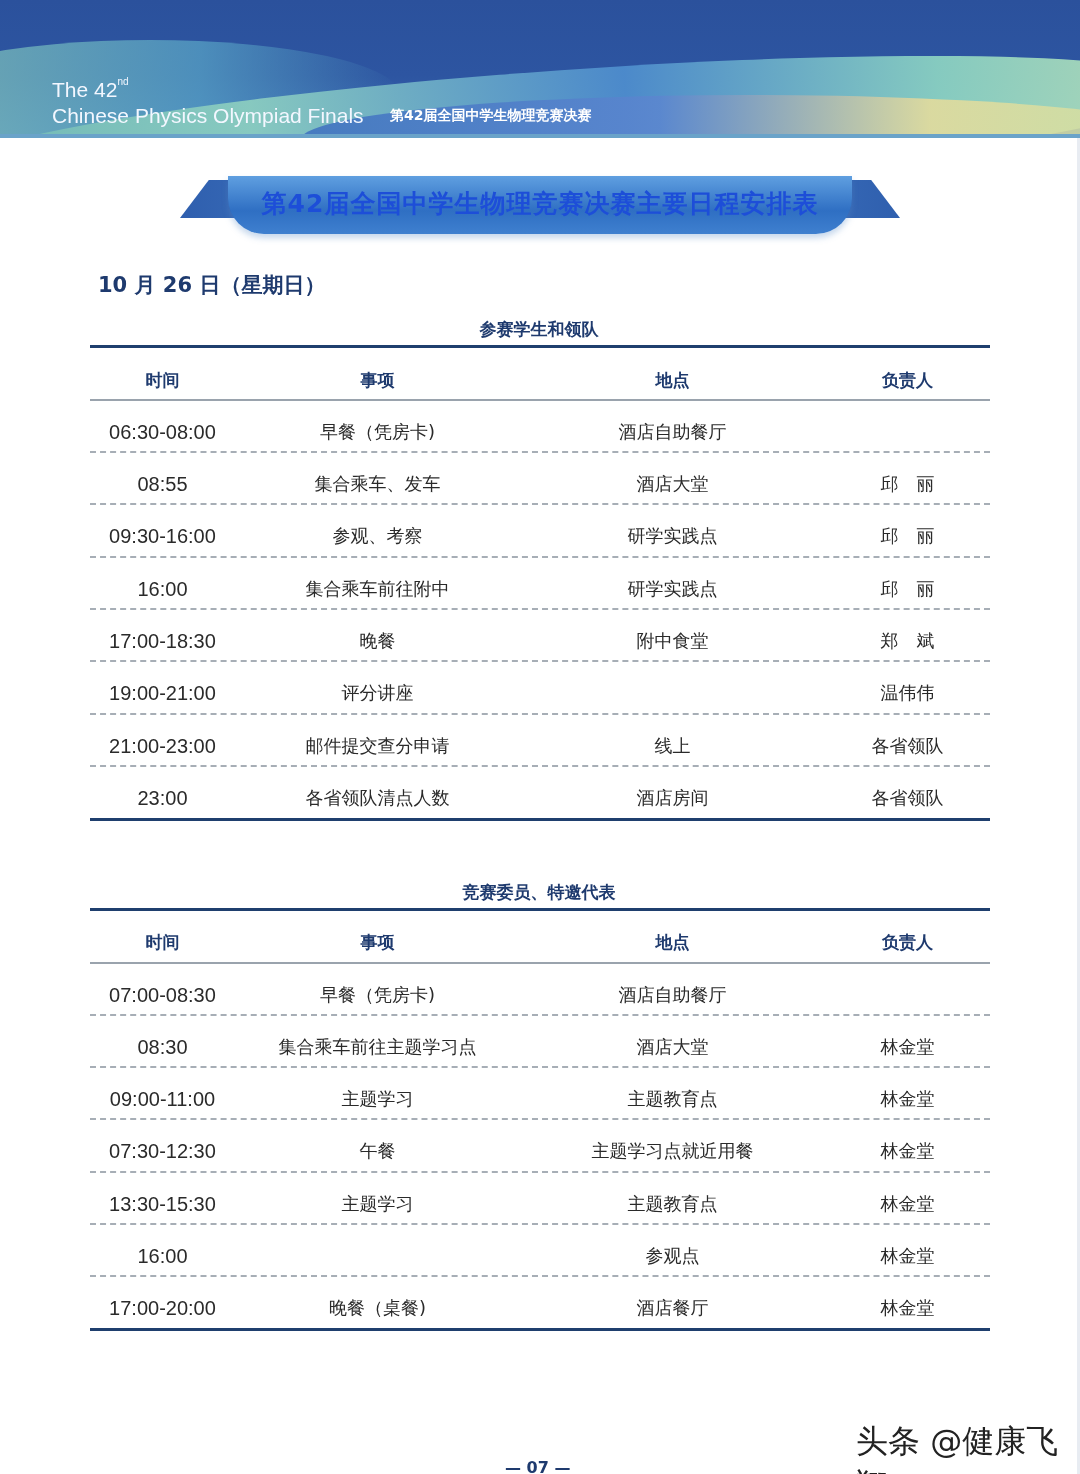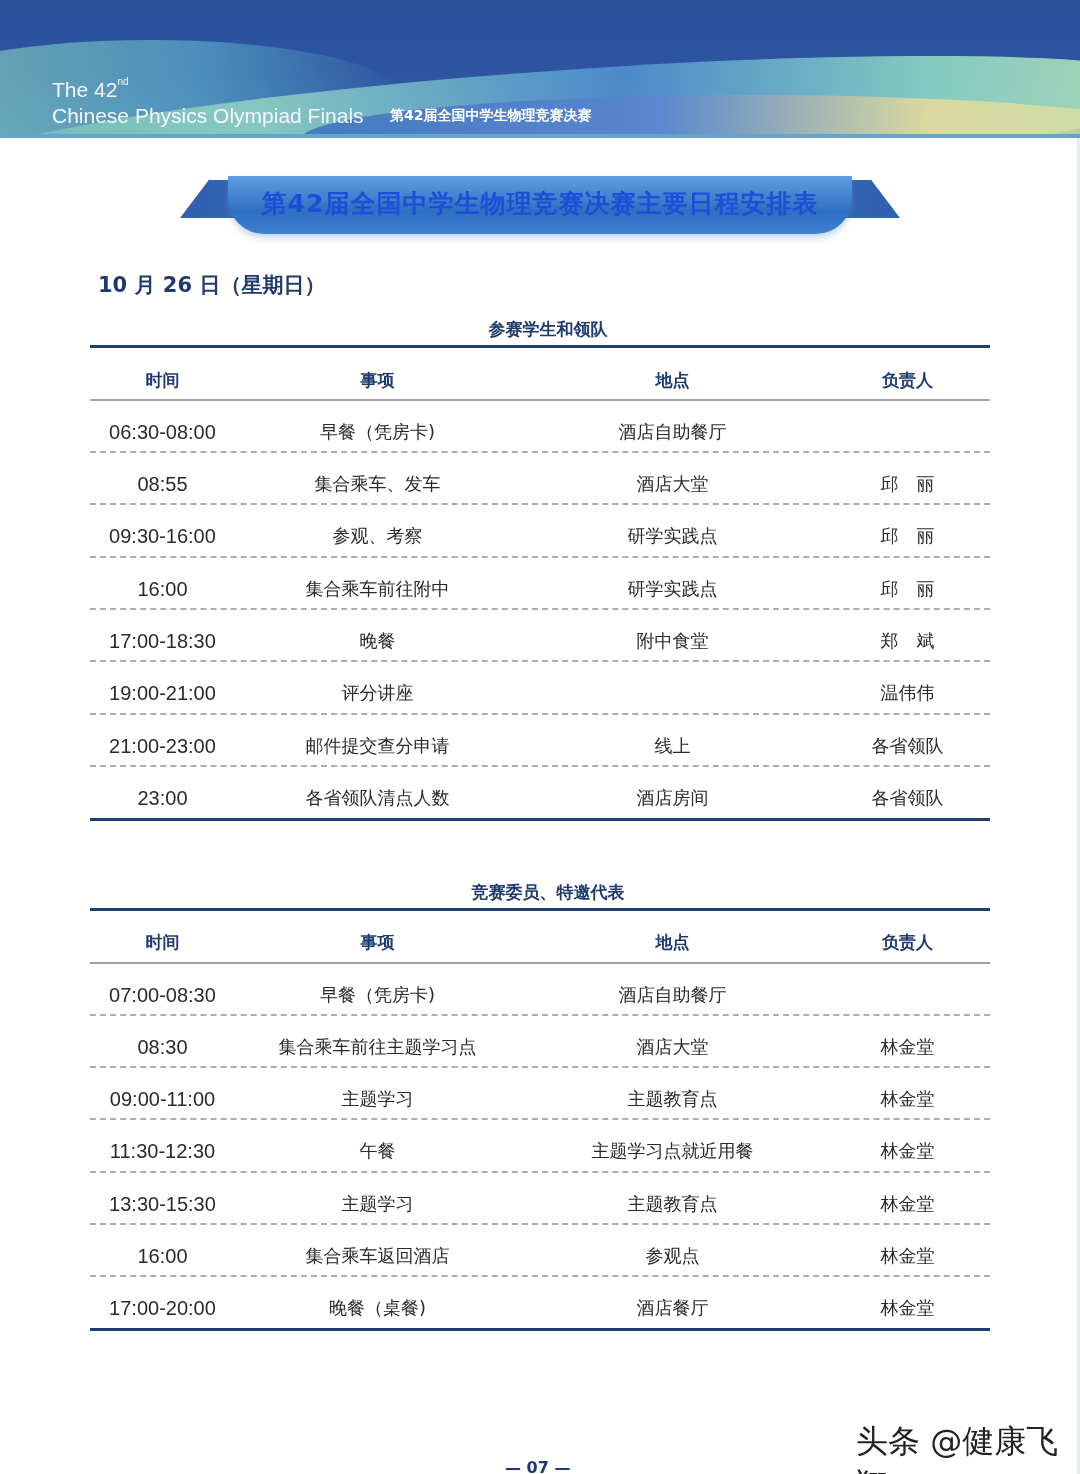--- a/index.html
+++ b/index.html
@@ -67,21 +67,21 @@
   .ribbon .text {
     position:absolute; left:0; top:11px; width:720px; text-align:center;
     color:#1d4ed8; font-size:25px; font-weight:bold; letter-spacing:1px;
   }
 
   .date {
     position:absolute; left:98px; top:271px; color:#1e3a6e; font-size:21px; font-weight:bold;
   }
 
   .section-title {
-    position:absolute; left:98px; width:900px; text-align:center;
+    position:absolute; left:89px; width:900px; text-align:center;
     color:#1e3a6e; font-size:17px; font-weight:bold;
   }
   .thick-line { position:absolute; left:90px; width:900px; height:3px; background:#1f3f6e; }
   .thin-line { position:absolute; left:90px; width:900px; height:2px; background:#9aa3ad; }
   .dash-line { position:absolute; left:90px; width:900px; height:0; border-top:2px dashed #a7aeb6; }
 
   .row { position:absolute; left:90px; width:900px; height:40px; }
   .cell { position:absolute; top:0; height:40px; line-height:40px; text-align:center; font-size:18px; color:#2a2a2a; white-space:nowrap; }
   .c0 { left:0; width:145px; }
   .c1 { left:170px; width:235px; }
@@ -221,38 +221,37 @@
 
 <div class="row" style="top:1079px;">
   <div class="cell c0 t">09:00-11:00</div>
   <div class="cell c1">主题学习</div>
   <div class="cell c2">主题教育点</div>
   <div class="cell c3">林金堂</div>
 </div>
 <div class="dash-line" style="top:1118px;"></div>
 
 <div class="row" style="top:1131px;">
-  <div class="cell c0 t">11:30-12:30</div>
+  <div class="cell c0 t">07:30-12:30</div>
   <div class="cell c1">午餐</div>
   <div class="cell c2">主题学习点就近用餐</div>
   <div class="cell c3">林金堂</div>
 </div>
 <div class="dash-line" style="top:1171px;"></div>
 
 <div class="row" style="top:1184px;">
   <div class="cell c0 t">13:30-15:30</div>
   <div class="cell c1">主题学习</div>
   <div class="cell c2">主题教育点</div>
   <div class="cell c3">林金堂</div>
 </div>
 <div class="dash-line" style="top:1223px;"></div>
 
 <div class="row" style="top:1236px;">
   <div class="cell c0 t">16:00</div>
-  <div class="cell c1">集合乘车返回酒店</div>
   <div class="cell c2">参观点</div>
   <div class="cell c3">林金堂</div>
 </div>
 <div class="dash-line" style="top:1275px;"></div>
 
 <div class="row" style="top:1288px;">
   <div class="cell c0 t">17:00-20:00</div>
   <div class="cell c1">晚餐（桌餐)</div>
   <div class="cell c2">酒店餐厅</div>
   <div class="cell c3">林金堂</div>

